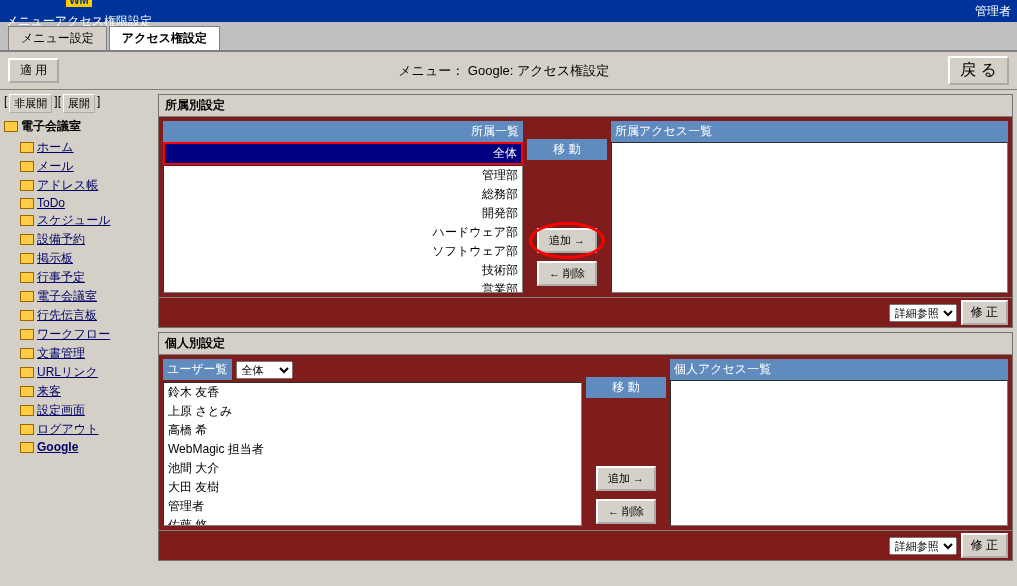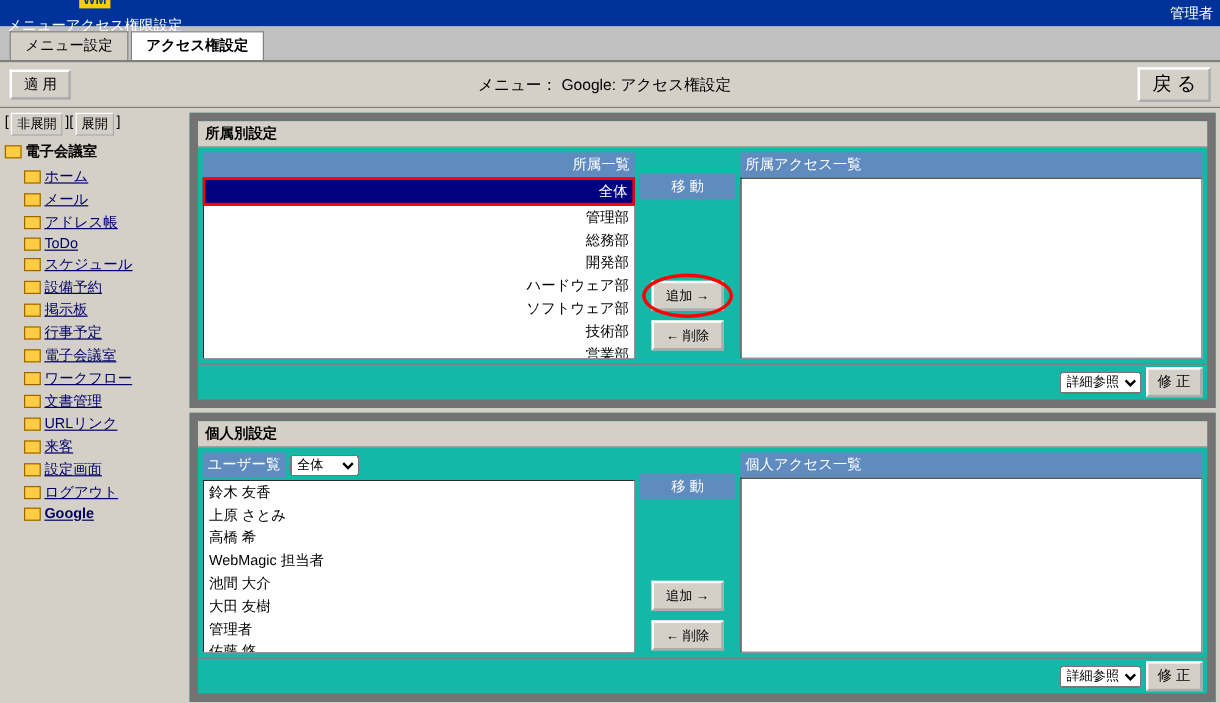--- a/index.html
+++ b/index.html
@@ -154,22 +154,22 @@
     
     #right-panel {
       flex: 1;
       display: flex;
       flex-direction: column;
       gap: 4px;
     }
 
     
     .section {
-      border: 7px solid #737373;
-      background: #14b8a6;
+      border: 1px solid #737373;
+      background: #7f1d1d;
     }
     .section-title {
       background: #d4d0c8;
       padding: 2px 6px;
       font-weight: bold;
       font-size: 12px;
       border-bottom: 1px solid #808080;
     }
     .section-body {
       padding: 4px;
@@ -370,20 +370,24 @@
       <div class="tree-item tree-child">
         <span class="tree-folder-icon"></span>
         <span>行事予定</span>
       </div>
       <div class="tree-item tree-child">
         <span class="tree-folder-icon"></span>
         <span>電子会議室</span>
       </div>
       <div class="tree-item tree-child">
         <span class="tree-folder-icon"></span>
+        <span>行先伝言板</span>
+      </div>
+      <div class="tree-item tree-child">
+        <span class="tree-folder-icon"></span>
         <span>ワークフロー</span>
       </div>
       <div class="tree-item tree-child">
         <span class="tree-folder-icon"></span>
         <span>文書管理</span>
       </div>
       <div class="tree-item tree-child">
         <span class="tree-folder-icon"></span>
         <span>URLリンク</span>
       </div>
@@ -450,21 +454,21 @@
           <option>詳細参照</option>
         </select>
         <button class="modify-btn">修 正</button>
       </div>
     </div>
 
     <div class="section" id="indiv-section">
       <div class="section-title">個人別設定</div>
       <div class="section-body">
 
-        <div style="width:360px; display:flex; flex-direction:column;">
+        <div style="width:419px; display:flex; flex-direction:column;">
           <div style="display:flex; align-items:center; gap:4px; margin-bottom:2px;">
             <span class="teal-header">ユーザー覧</span>
             <select class="user-dept-select">
               <option>全体</option>
               <option>管理部</option>
               <option>総務部</option>
               <option>開発部</option>
               <option>技術部</option>
               <option>営業部</option>
             </select>

